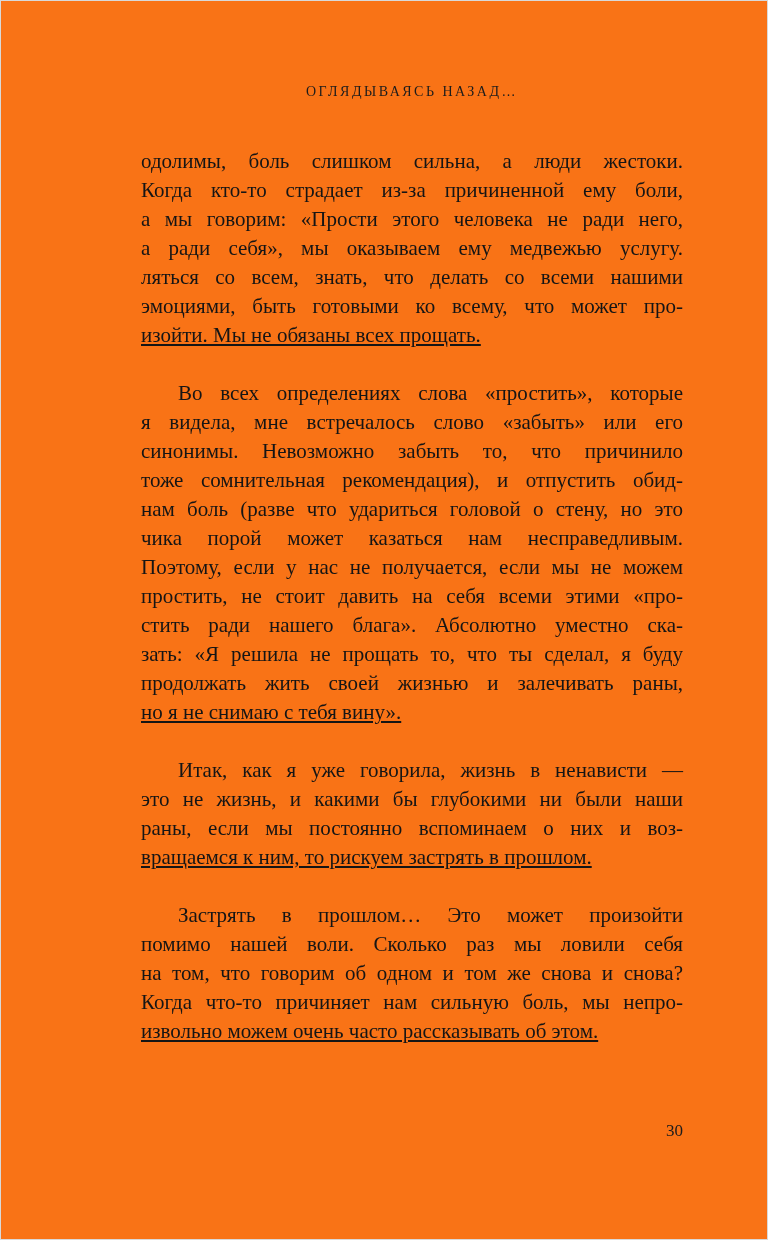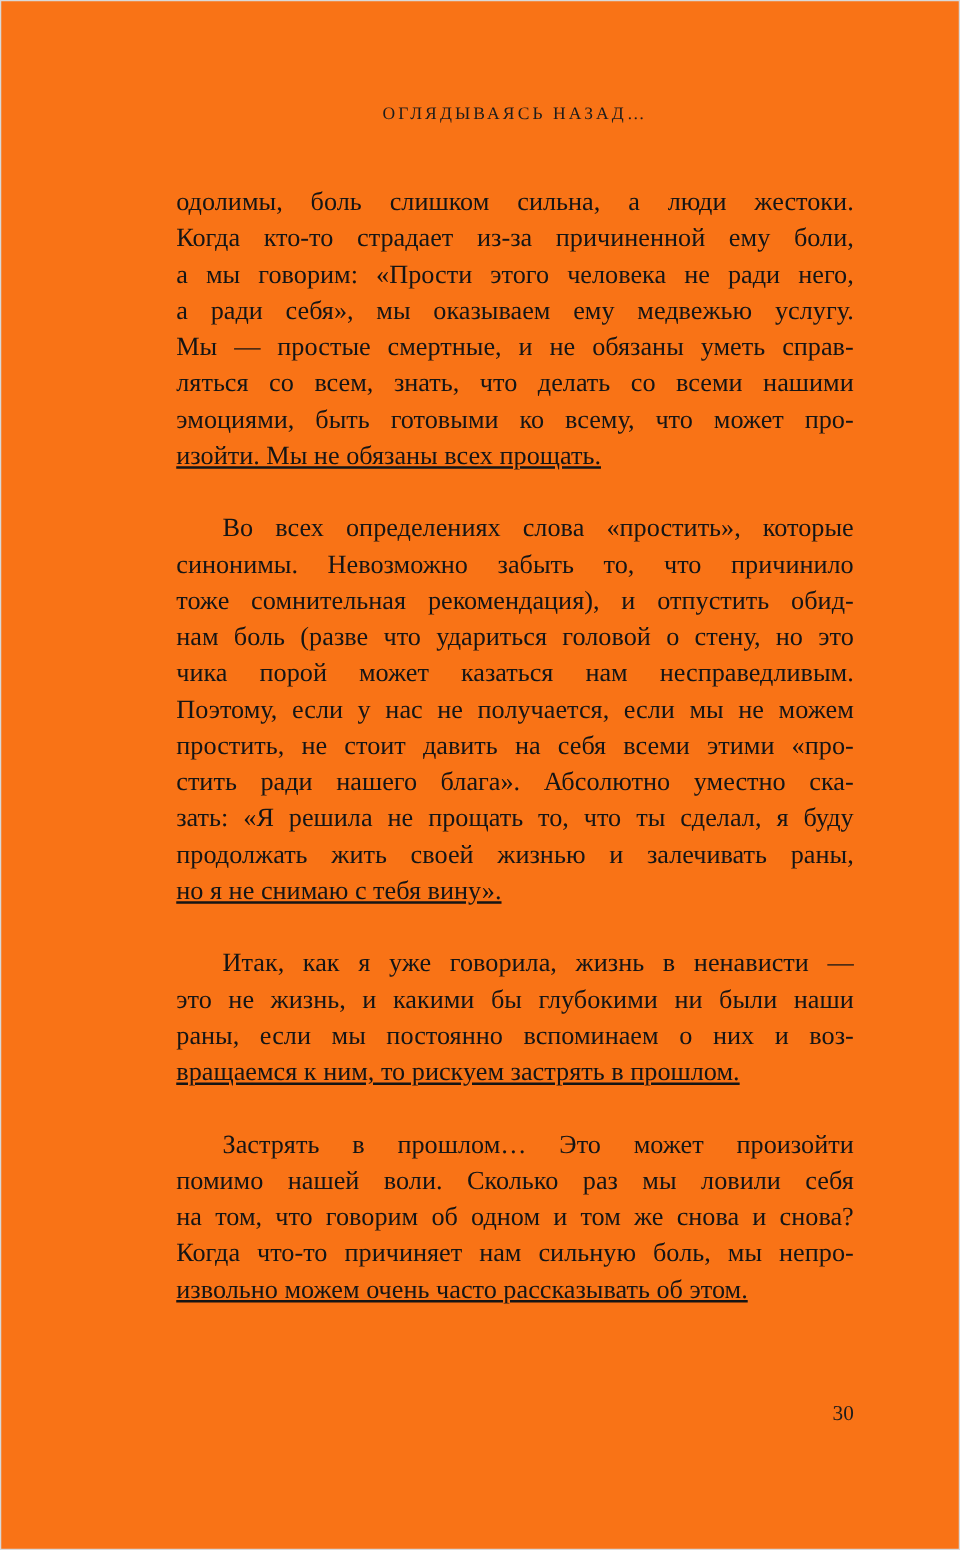--- a/index.html
+++ b/index.html
@@ -60,27 +60,27 @@
 
 <div class="page">
   <div class="content">
     <div class="running-head">ОГЛЯДЫВАЯСЬ НАЗАД…</div>
     <div class="text-block" id="text-block">
         <div class="para">
           <div class="line">одолимы, боль слишком сильна, а люди жестоки.</div>
           <div class="line">Когда кто-то страдает из-за причиненной ему боли,</div>
           <div class="line">а мы говорим: «Прости этого человека не ради него,</div>
           <div class="line">а ради себя», мы оказываем ему медвежью услугу.</div>
-          <div class="line">Мы — простые смертные, и не обязаны уметь справ-</div>
           <div class="line">ляться со всем, знать, что делать со всеми нашими</div>
           <div class="line">эмоциями, быть готовыми ко всему, что может про-</div>
           <div class="line last">изойти. Мы не обязаны всех прощать.</div>
         </div>
         <div class="para indent">
           <div class="line">Во всех определениях слова «простить», которые</div>
+          <div class="line">я видела, мне встречалось слово «забыть» или его</div>
           <div class="line">синонимы. Невозможно забыть то, что причинило</div>
           <div class="line">тоже сомнительная рекомендация), и отпустить обид-</div>
           <div class="line">нам боль (разве что удариться головой о стену, но это</div>
           <div class="line">чика порой может казаться нам несправедливым.</div>
           <div class="line">Поэтому, если у нас не получается, если мы не можем</div>
           <div class="line">простить, не стоит давить на себя всеми этими «про-</div>
           <div class="line">стить ради нашего блага». Абсолютно уместно ска-</div>
           <div class="line">зать: «Я решила не прощать то, что ты сделал, я буду</div>
           <div class="line">продолжать жить своей жизнью и залечивать раны,</div>
           <div class="line last">но я не снимаю с тебя вину».</div>

